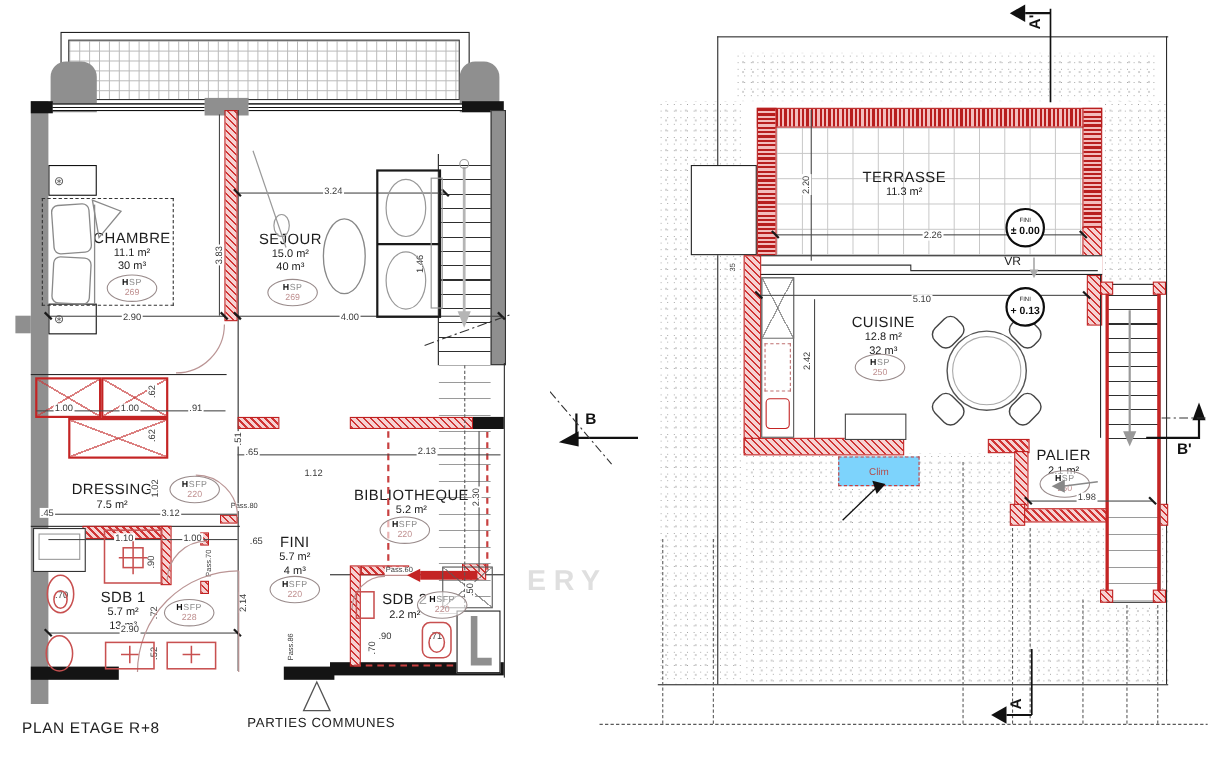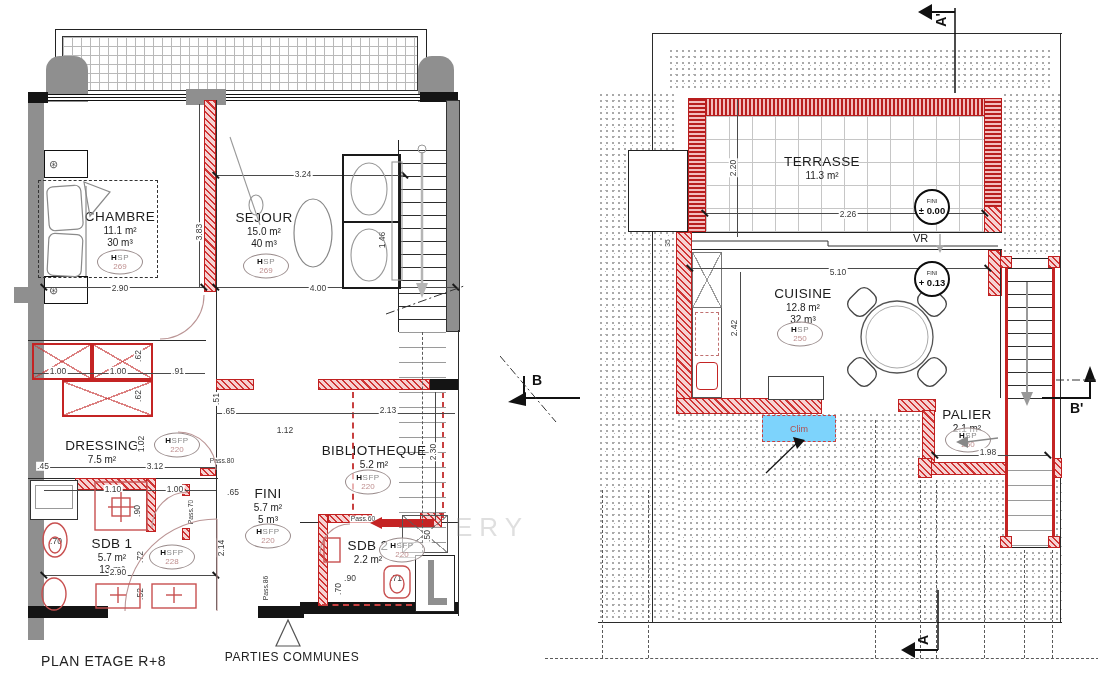--- a/index.html
+++ b/index.html
@@ -57,21 +57,21 @@
          background:#fff;display:flex;flex-direction:column;align-items:center;justify-content:center;
          transform:translate(-50%,-50%);line-height:1;z-index:5;}
   .badge .fl{font-size:5.5px;color:#222;}
   .badge .fv{font-size:9.5px;font-weight:700;color:#0d0d0d;white-space:nowrap;margin-top:1px;}
   .title{position:absolute;font-size:14px;color:#222;letter-spacing:.6px;white-space:nowrap;}
   .sec{position:absolute;font-size:14px;font-weight:600;color:#111;white-space:nowrap;}
   .sec.rot{transform:rotate(-90deg);}
   .note{position:absolute;font-size:10.5px;color:#2a2a2a;text-align:right;white-space:pre-line;line-height:1.5;}
   .small-lab{position:absolute;font-size:9px;color:#b05050;transform:translate(-50%,-50%);}
   .vr-lab{position:absolute;font-size:11px;color:#222;}
-  .wm{position:absolute;font-size:26px;color:rgba(150,150,150,.30);letter-spacing:7px;font-weight:400;}
+  .wm{position:absolute;font-size:26px;color:rgba(150,150,150,.30);letter-spacing:7px;font-weight:700;margin-left:24px;}
   svg{position:absolute;left:0;top:0;pointer-events:none;}
   .win{position:absolute;height:7px;box-sizing:border-box;border-top:1.3px solid #111;border-bottom:1.3px solid #111;
        background:linear-gradient(#fff 2px,#111 2px,#111 3px,#fff 3px);}
   .ventbox{position:absolute;box-sizing:border-box;border:1.6px solid #111;background:#fff;
        display:flex;align-items:center;font-size:11px;color:#555;padding-left:4px;}
   .climbox{position:absolute;box-sizing:border-box;border:1.6px dashed #c84040;background:#7dd3fc;
        display:flex;align-items:center;justify-content:center;}
 </style>
 </head>
 <body>
@@ -172,21 +172,21 @@
       <div class="rarea">7.5 m²</div>
     </div>
     <div class="oval" style="left:177px;top:445px;">
       <span class="l">HSFP</span>
       <span class="vv">220</span>
     </div>
 
     <div class="rlabel" style="left:268px;top:505px;">
       <div class="rname">FINI</div>
       <div class="rarea">5.7 m²</div>
-      <div class="rarea">5 m³</div>
+      <div class="rarea">4 m³</div>
     </div>
     <div class="oval" style="left:268px;top:536px;">
       <span class="l">HSFP</span>
       <span class="vv">220</span>
     </div>
 
     <div class="rlabel" style="left:374px;top:456px;">
       <div class="rname">BIBLIOTHEQUE</div>
       <div class="rarea">5.2 m²</div>
     </div>
@@ -316,21 +316,21 @@
         <rect x="95" y="482" width="52" height="48"></rect>
         <line x1="121" y1="492" x2="121" y2="522"></line>
         <line x1="108" y1="507" x2="134" y2="507"></line>
         <rect x="112" y="498" width="18" height="18"></rect>
       </g>
       <polygon points="370,523 382,517 382,529" fill="#c42424"></polygon>
       <polygon points="288,620 276,646 300,646" fill="none" stroke="#555" stroke-width="1.2"></polygon>
       <polygon points="428,560 428,605 447,605 447,598 434,598 434,560" fill="#8f8f8f"></polygon>
     </svg>
 
-    <div class="title" style="left:41px;top:653px;">PLAN ETAGE R+8</div>
+    <div class="title" style="left:20px;top:653px;">PLAN ETAGE R+8</div>
     <div class="title" style="left:292px;top:650px;transform:translateX(-50%);font-size:12px;">PARTIES COMMUNES</div>
   </div>
 
   <div class="abs" style="left:500px;top:0;width:598px;height:692px;">
 
     <div class="stipple" style="left:168px;top:48px;width:382px;height:44px;"></div>
     <div class="stipple" style="left:98px;top:92px;width:78px;height:530px;"></div>
     <div class="stipple" style="left:176px;top:412px;width:386px;height:210px;"></div>
     <div class="stipple" style="left:502px;top:92px;width:58px;height:164px;"></div>
     <div class="white" style="left:425px;top:396px;width:137px;height:82px;"></div>

